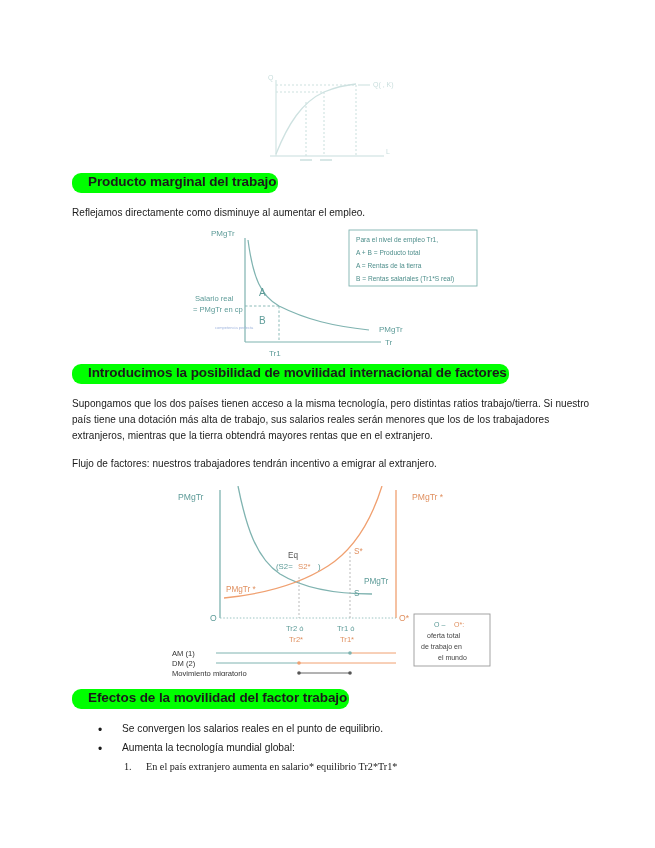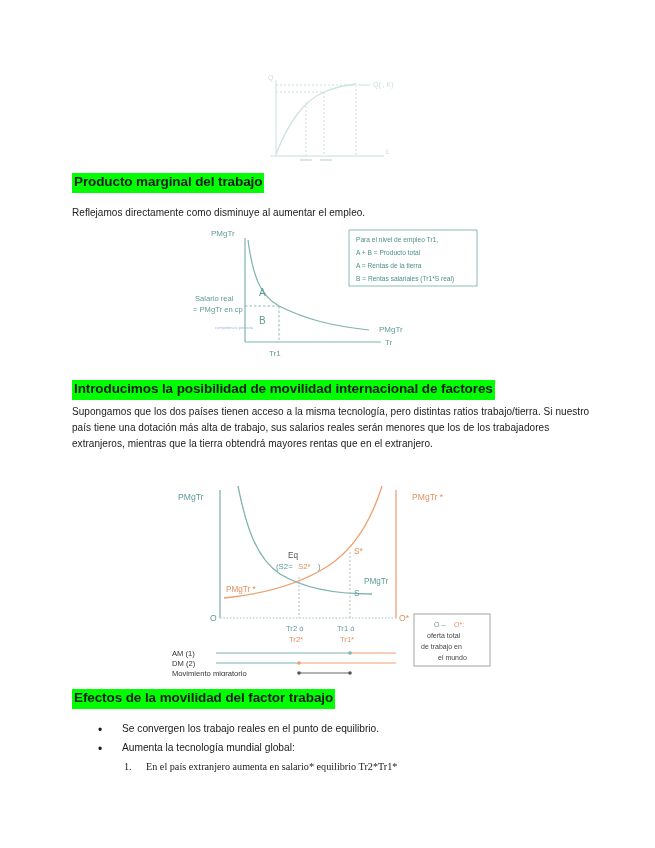--- a/index.html
+++ b/index.html
@@ -29,22 +29,23 @@
   }
 
   
   .h-green {
     display: inline-block;
     background: #00FF00;
     color: #1a1a1a;
     font-size: 13.5px;
     font-weight: bold;
     line-height: 1.25;
-    padding: 1px 2px 2px 2px;
+    padding: 1px 2px 2px 16px;
     letter-spacing: -0.1px;
+    border-radius: 9px;
   }
   .h-wrap { margin: 0; }
 
   p.body {
     font-size: 10px;
     line-height: 1.62;
     color: #1a1a1a;
     margin: 0;
     letter-spacing: 0.05px;
   }
@@ -236,33 +237,34 @@
     </svg>
   </div>
 
   <div class="content" style="top:172px;">
     <div class="h-wrap">
       <span class="h-green">Producto marginal del trabajo</span>
     </div>
     <p class="body" style="margin-top:12px;">Reflejamos directamente como disminuye al aumentar el empleo.</p>
   </div>
 
-  <div class="content" style="top:379px;">
+  <div class="content" style="top:363px;">
     <div class="h-wrap">
       <span class="h-green">Introducimos la posibilidad de movilidad internacional de factores</span>
     </div>
-    <p class="body" style="margin-top:4px;">Supongamos que los dos países tienen acceso a la misma tecnología, pero distintas ratios trabajo/tierra. Si nuestro país tiene una dotación más alta de trabajo, sus salarios reales serán menores que los de los trabajadores extranjeros, mientras que la tierra obtendrá mayores rentas que en el extranjero.</p>
+    <p class="body" style="margin-top:12px;">Supongamos que los dos países tienen acceso a la misma tecnología, pero distintas ratios trabajo/tierra. Si nuestro país tiene una dotación más alta de trabajo, sus salarios reales serán menores que los de los trabajadores extranjeros, mientras que la tierra obtendrá mayores rentas que en el extranjero.</p>
+    <p class="body" style="margin-top:12px;">Flujo de factores: nuestros trabajadores tendrán incentivo a emigrar al extranjero.</p>
   </div>
 
   <div class="content" style="top:688px;">
     <div class="h-wrap">
       <span class="h-green">Efectos de la movilidad del factor trabajo</span>
     </div>
     <ul class="bullets" style="margin-top:11px;">
-      <li>Se convergen los trabajo reales en el punto de equilibrio.</li>
+      <li>Se convergen los salarios reales en el punto de equilibrio.</li>
       <li>Aumenta la tecnología mundial global:</li>
     </ul>
     <ol class="numlist">
       <li>En el país extranjero aumenta en salario* equilibrio Tr2*Tr1*</li>
     </ol>
   </div>
 
 </div>
 
 </body></html>

